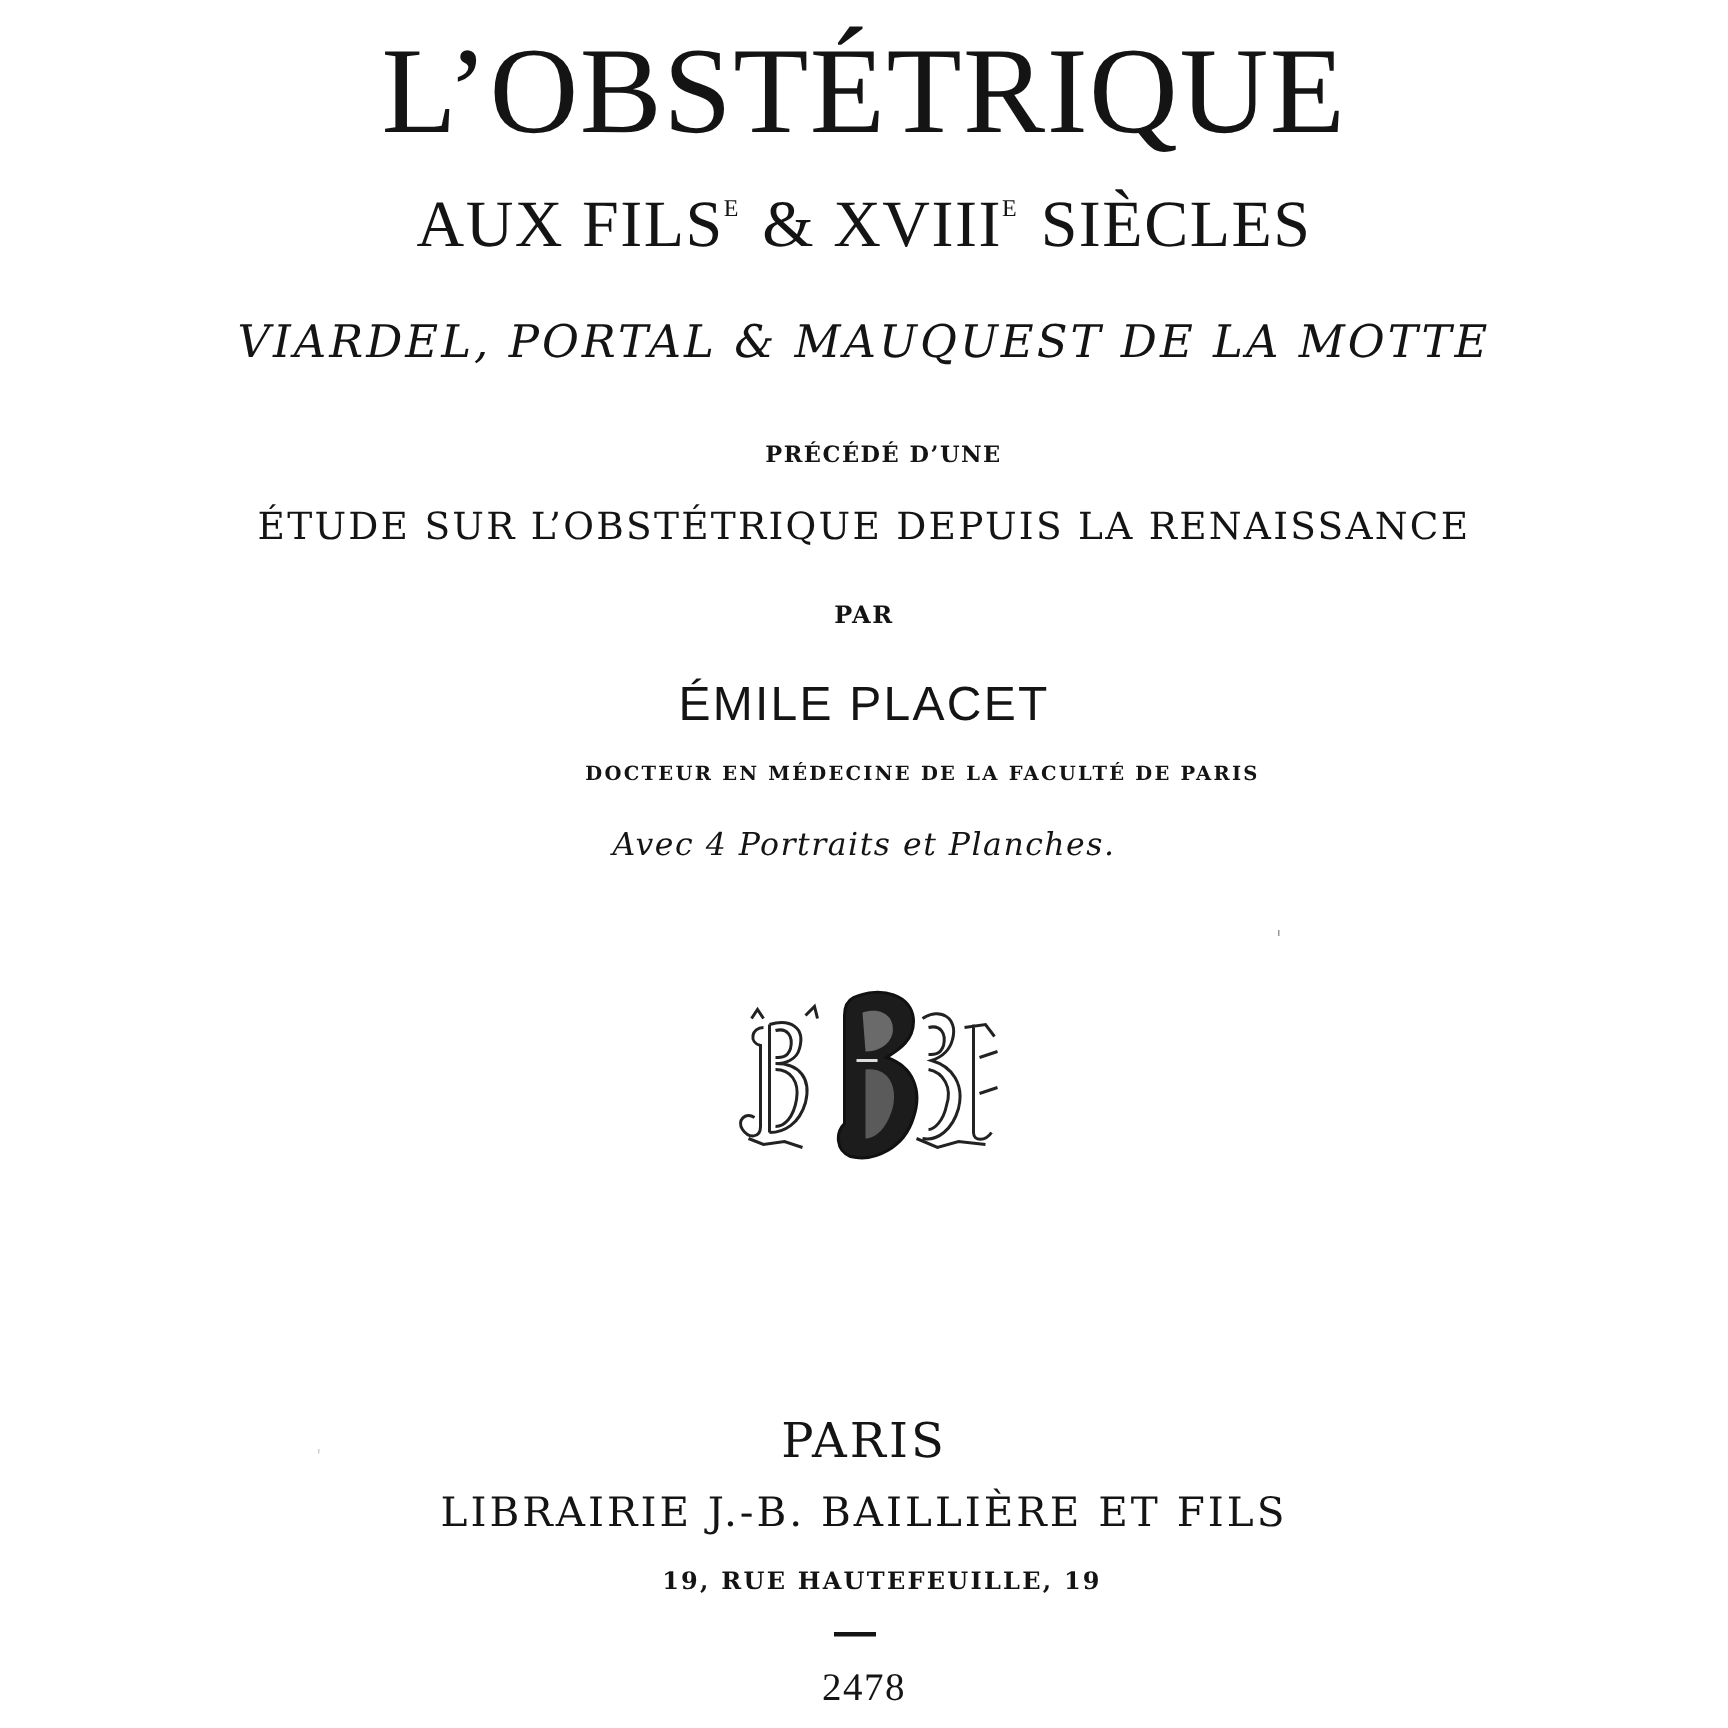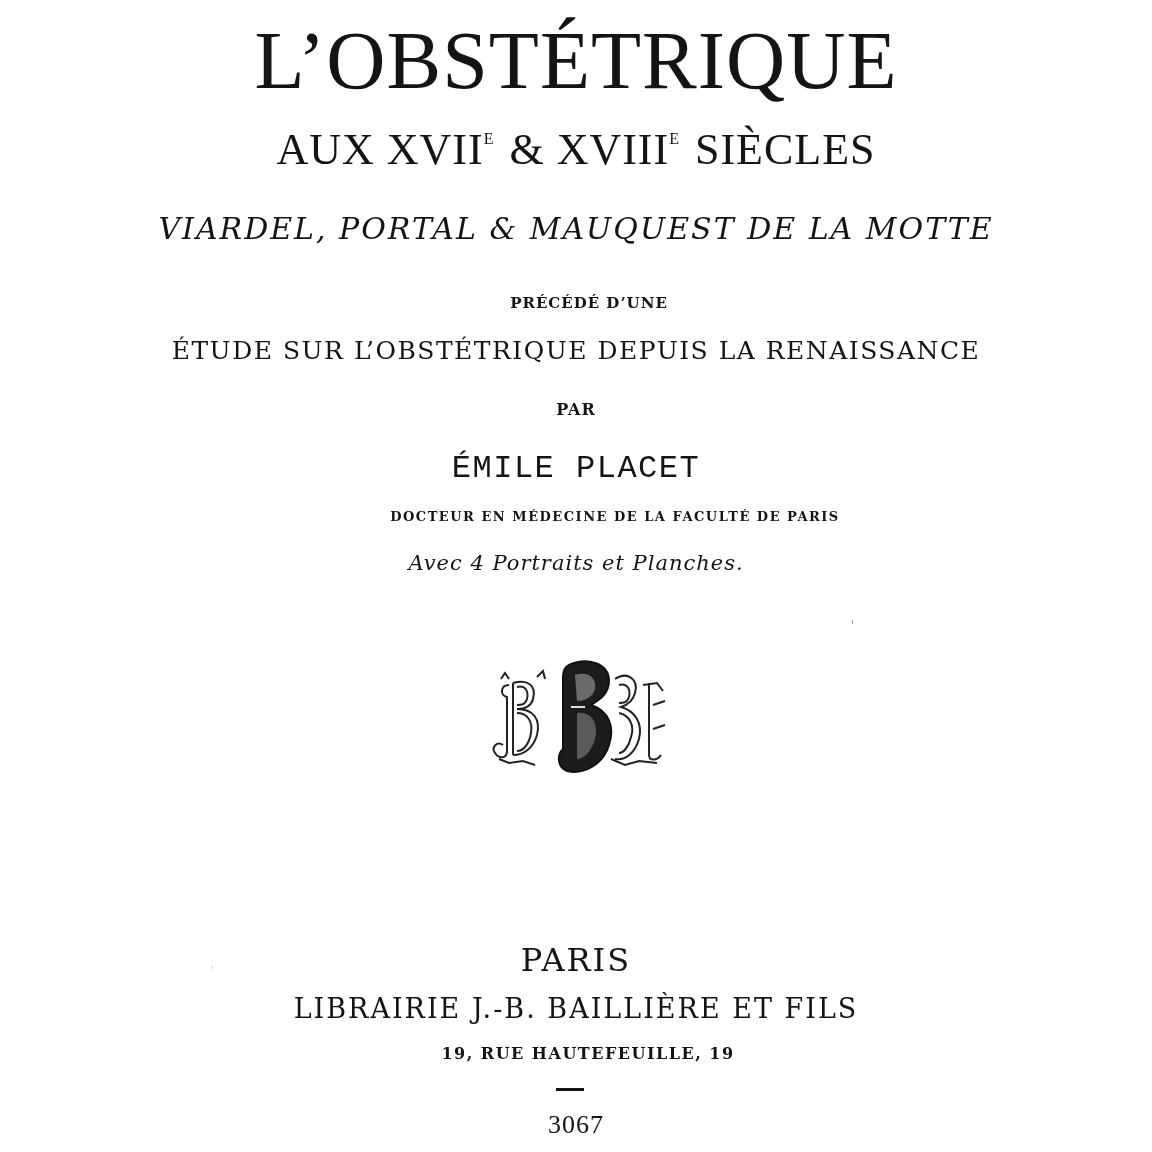--- a/index.html
+++ b/index.html
@@ -66,21 +66,21 @@
       top: 402px;
       font-size: 16px;
       font-weight: bold;
       letter-spacing: 1px;
       font-family: "DejaVu Serif", serif;
     }
     .author-name {
       top: 453px;
       font-size: 32px;
       letter-spacing: 1.5px;
-      font-family: Liberation Mono, monospace;
+      font-family: Liberation Sans, sans-serif;
     }
     .credentials {
       top: 510px;
       font-size: 13px;
       font-weight: bold;
       letter-spacing: 1.5px;
       font-family: "DejaVu Serif", serif;
       padding-left: 39px;
     }
     .plates {
@@ -136,21 +136,21 @@
       width: 1px;
       height: 4px;
       background: #9a9a9a;
     }
   </style>
 </head>
 <body>
 
 <div class="line title">L’OBSTÉTRIQUE</div>
 
-<div class="line subtitle"><span>AUX XVII</span><sup>E</sup><span> &amp; XVIII</span><sup>E</sup><span> SIÈCLES</span></div>
+<div class="line subtitle"><span>AUX FILS</span><sup>E</sup><span> &amp; XVIII</span><sup>E</sup><span> SIÈCLES</span></div>
 
 <div class="line authors">VIARDEL, PORTAL &amp; MAUQUEST DE LA MOTTE</div>
 
 <div class="line preceded">PRÉCÉDÉ D’UNE</div>
 
 <div class="line study">ÉTUDE SUR L’OBSTÉTRIQUE DEPUIS LA RENAISSANCE</div>
 
 <div class="line par">PAR</div>
 
 <div class="line author-name">ÉMILE PLACET</div>
@@ -191,13 +191,13 @@
 <div class="speck" style="left:212px; top:966px; height:3px; background:#cfcfcf;"></div>
 
 <div class="line city">PARIS</div>
 
 <div class="line publisher">LIBRAIRIE J.-B. BAILLIÈRE ET FILS</div>
 
 <div class="line address">19, RUE HAUTEFEUILLE, 19</div>
 
 <div class="rule"></div>
 
-<div class="line year">3067</div>
+<div class="line year">2478</div>
 
 </body></html>

